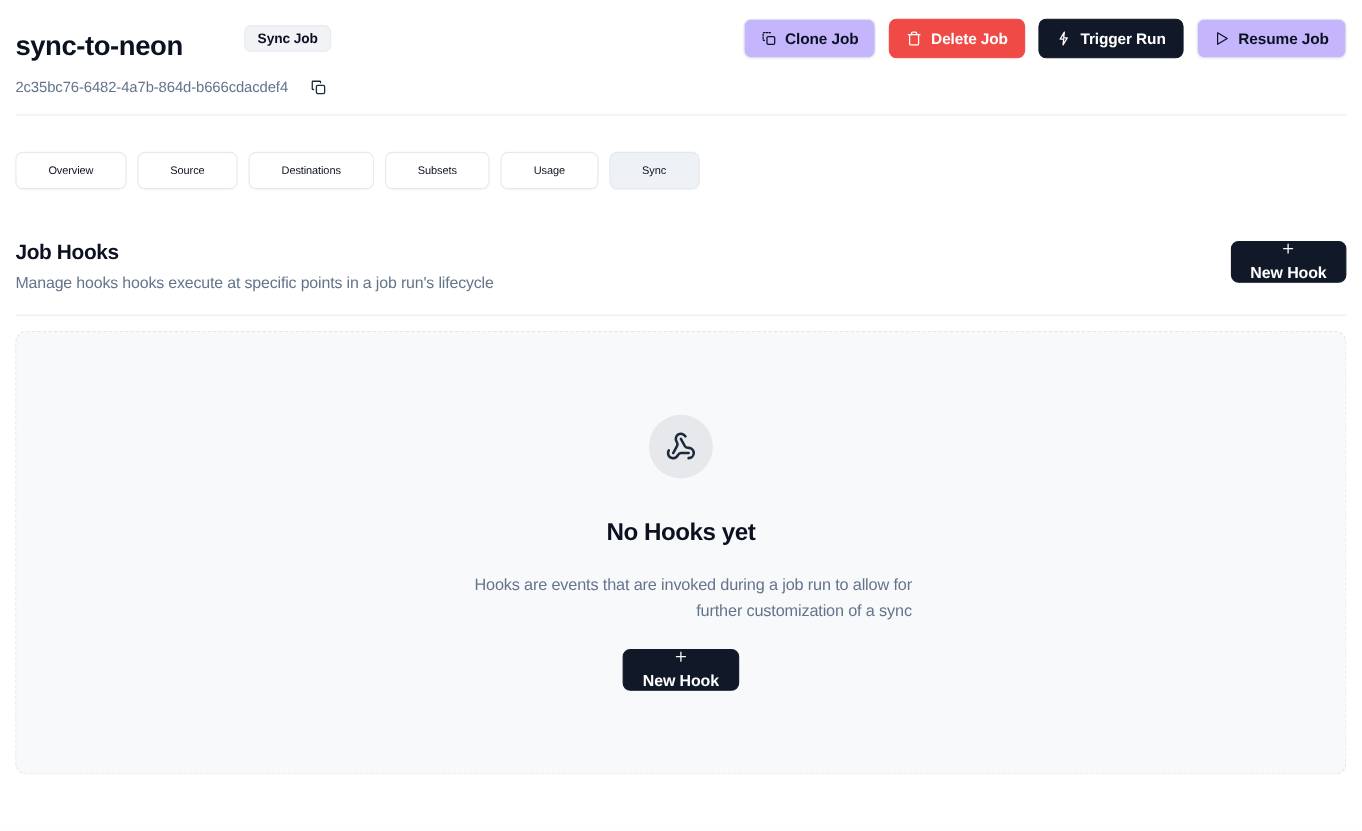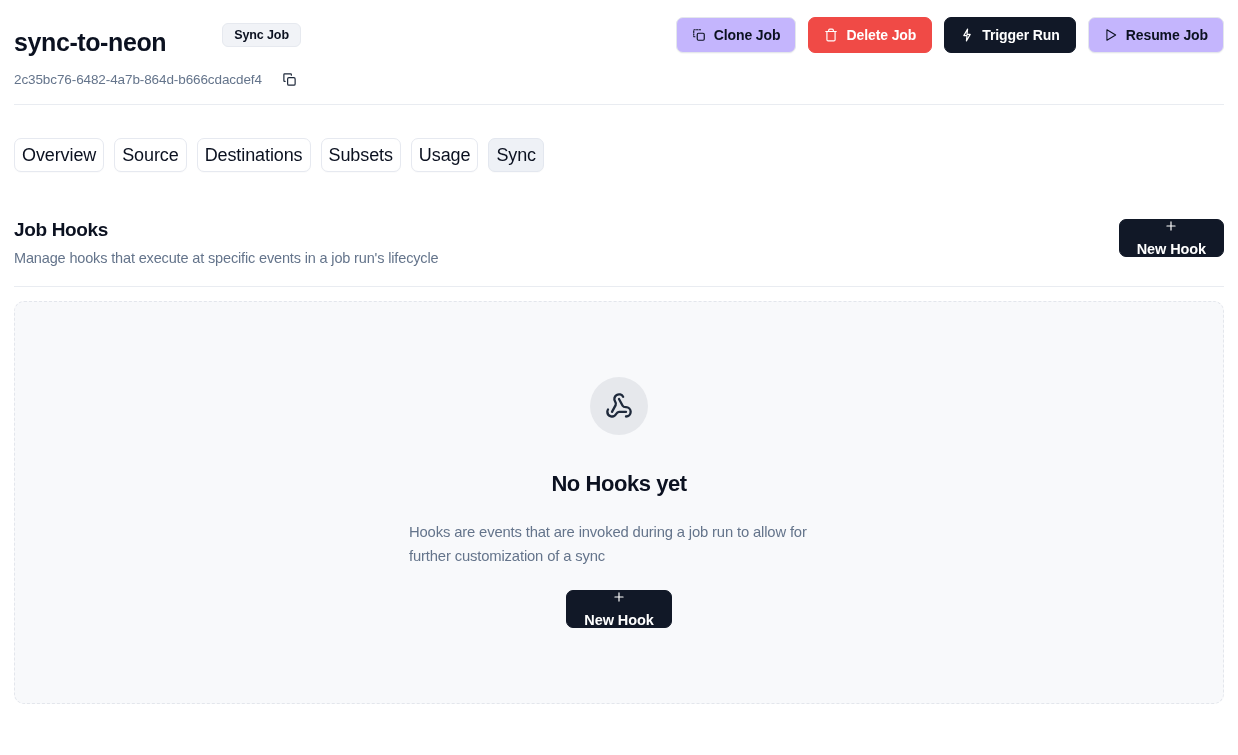--- a/index.html
+++ b/index.html
@@ -121,25 +121,25 @@
     display: flex;
     align-items: center;
     gap: 10px;
     margin-top: 33px;
   }
   .tab {
     display: inline-flex;
     align-items: center;
     justify-content: center;
     height: 34px;
-    padding: 0 7px;
+    padding: 0 29px;
     border-radius: 7px;
     border: 1px solid #e6e9f0;
     background: #ffffff;
-    font-size: 18px;
+    font-size: 10px;
     font-weight: 500;
     color: #0b1120;
     letter-spacing: -0.1px;
     cursor: pointer;
     box-shadow: 0 1px 1px rgba(16,24,40,0.02);
   }
   .tab.active {
     background: #eef1f6;
     border-color: #e3e7ef;
     font-weight: 500;
@@ -196,21 +196,21 @@
     margin-top: 36px;
     font-size: 22px;
     font-weight: 700;
     color: #0b1120;
     letter-spacing: -0.45px;
   }
   .empty-desc {
     margin-top: 23px;
     font-size: 14.8px;
     color: #64748b;
-    text-align: left;
+    text-align: right;
     line-height: 1.63;
     letter-spacing: -0.15px;
     max-width: 420px;
   }
   .empty-action { margin-top: 22px; }
   .btn-lg { height: 38px; padding: 0 17px; font-size: 14.5px; flex-direction: column; }
 </style>
 </head>
 <body>
 
@@ -283,21 +283,21 @@
     <div class="tab">Source</div>
     <div class="tab">Destinations</div>
     <div class="tab">Subsets</div>
     <div class="tab">Usage</div>
     <div class="tab active">Sync</div>
   </div>
 
   <div class="section-head">
     <div>
       <div class="section-title">Job Hooks</div>
-      <div class="section-sub">Manage hooks that execute at specific events in a job run's lifecycle</div>
+      <div class="section-sub">Manage hooks hooks execute at specific points in a job run's lifecycle</div>
     </div>
     <div class="btn btn-dark btn-lg">
       <span>
         <svg width="14" height="14" viewBox="0 0 24 24" fill="none" stroke="currentColor" stroke-width="2" stroke-linecap="round" stroke-linejoin="round">
           <path d="M12 5v14M5 12h14"></path>
         </svg>
       </span>
       <span>New Hook</span>
     </div>
   </div>

